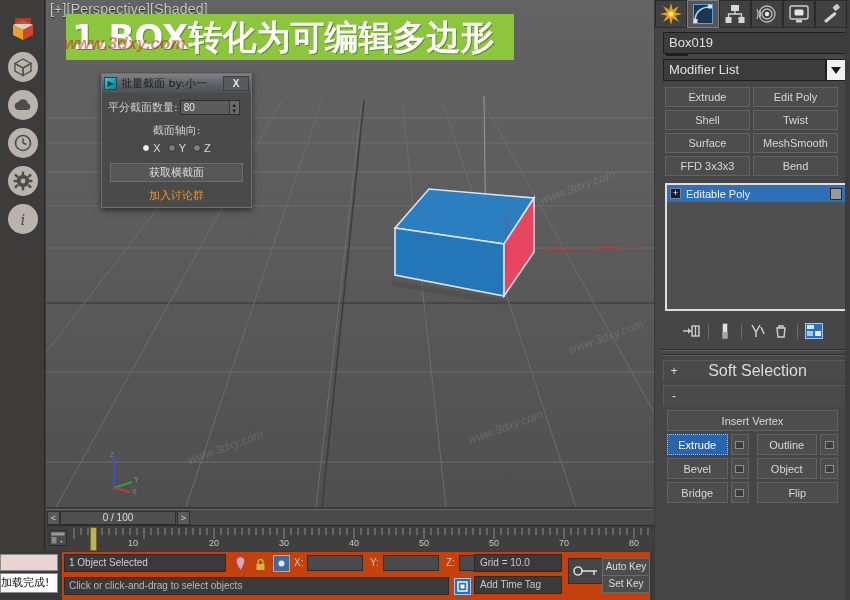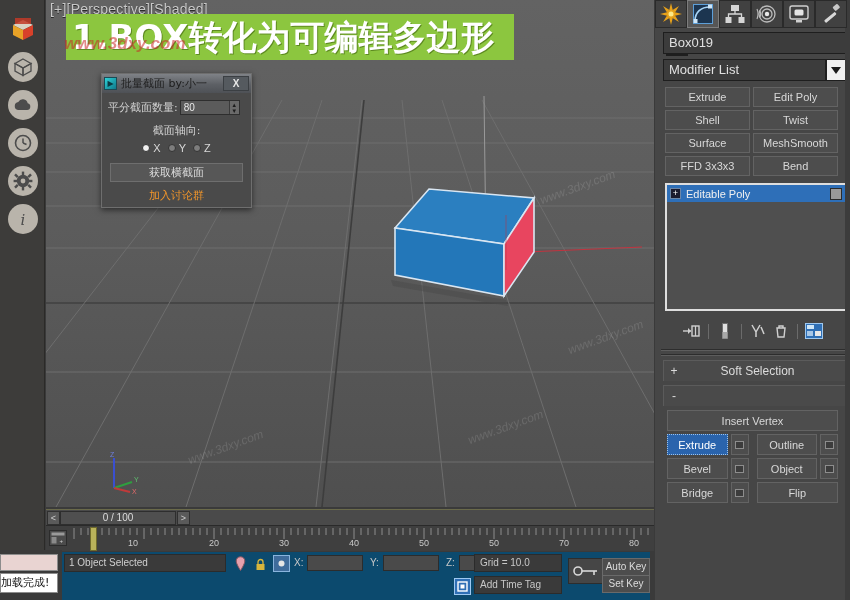--- a/index.html
+++ b/index.html
@@ -160,21 +160,21 @@
     transform: translateX(-50%);
   }
   .tb-slider-handle {
     position: absolute; left: 44px; top: 1px; width: 7px; height: 24px;
     background: #b9b25a; border: 1px solid #6f6a2c;
   }
 
   
   .status-wrap {
     position: absolute; left: 62px; top: 552px; width: 588px; height: 48px;
-    background: #0c4a6e;
+    background: #c2410c;
   }
   .stat-sel {
     position: absolute; left: 2px; top: 2px; width: 162px; height: 18px;
     background: #3a3a3a; border: 1px solid #2b2b2b;
     color: #cfcfcf; font-size: 10px; line-height: 16px; padding-left: 4px;
   }
   .stat-prompt {
     position: absolute; left: 2px; top: 25px; width: 385px; height: 18px;
     background: #3a3a3a; border: 1px solid #2b2b2b;
     color: #b8b8b8; font-size: 10px; line-height: 16px; padding-left: 4px;
@@ -305,21 +305,21 @@
     display: flex; align-items: center; height: 21px;
     margin: 4px 0 0 8px; width: 186px;
     background: #4a4a4a;
     border-top: 1px solid #5b5b5b;
     border-left: 1px solid #5b5b5b;
   }
   .rollout-sign {
     width: 20px; text-align: center; color: #dcdcdc; font-size: 12px;
   }
   .rollout-title {
-    flex: 1; text-align: center; color: #dcdcdc; font-size: 12px;
+    flex: 1; text-align: center; color: #dcdcdc; font-size: 16px;
     padding-right: 18px;
   }
   .ep-wide {
     margin: 4px 12px 0 12px; height: 21px;
     background: #4d4d4d; border: 1px solid #636363;
     color: #d8d8d8; font-size: 11px;
     display: flex; align-items: center; justify-content: center;
   }
   .ep-grid {
     display: grid; grid-template-columns: 1fr 1fr; gap: 3px 8px;
@@ -621,20 +621,21 @@
     <div class="tb-slider-handle"></div>
   </div>
 
   <div class="browser-load">
     <div class="bl-bar"></div>
     <div class="bl-text">加载完成!</div>
   </div>
 
   <div class="status-wrap">
     <div class="stat-sel">1 Object Selected</div>
+    <div class="stat-prompt">Click or click-and-drag to select objects</div>
 
     <div style="position:absolute;left:170px;top:3px;width:16px;height:18px;display:flex;align-items:center;justify-content:center">
       <svg width="11" height="16" viewBox="0 0 11 16">
         <path d="M5.5,0.8 C8,0.8 9.8,2.6 9.8,5 C9.8,8 5.5,14.5 5.5,14.5 C5.5,14.5 1.2,8 1.2,5 C1.2,2.6 3,0.8 5.5,0.8 Z" fill="#e6a0ad" stroke="#8c5560"></path>
       </svg>
     </div>
     <div style="position:absolute;left:190px;top:3px;width:16px;height:18px;display:flex;align-items:center;justify-content:center">
       <svg width="11" height="13" viewBox="0 0 11 13">
         <path d="M3,6 V4 a2.5,2.5 0 0 1 5,0 V6" fill="none" stroke="#d8b53c" stroke-width="1.3"></path>
         <rect x="1.5" y="6" width="8" height="6" fill="#d8b53c"></rect>

